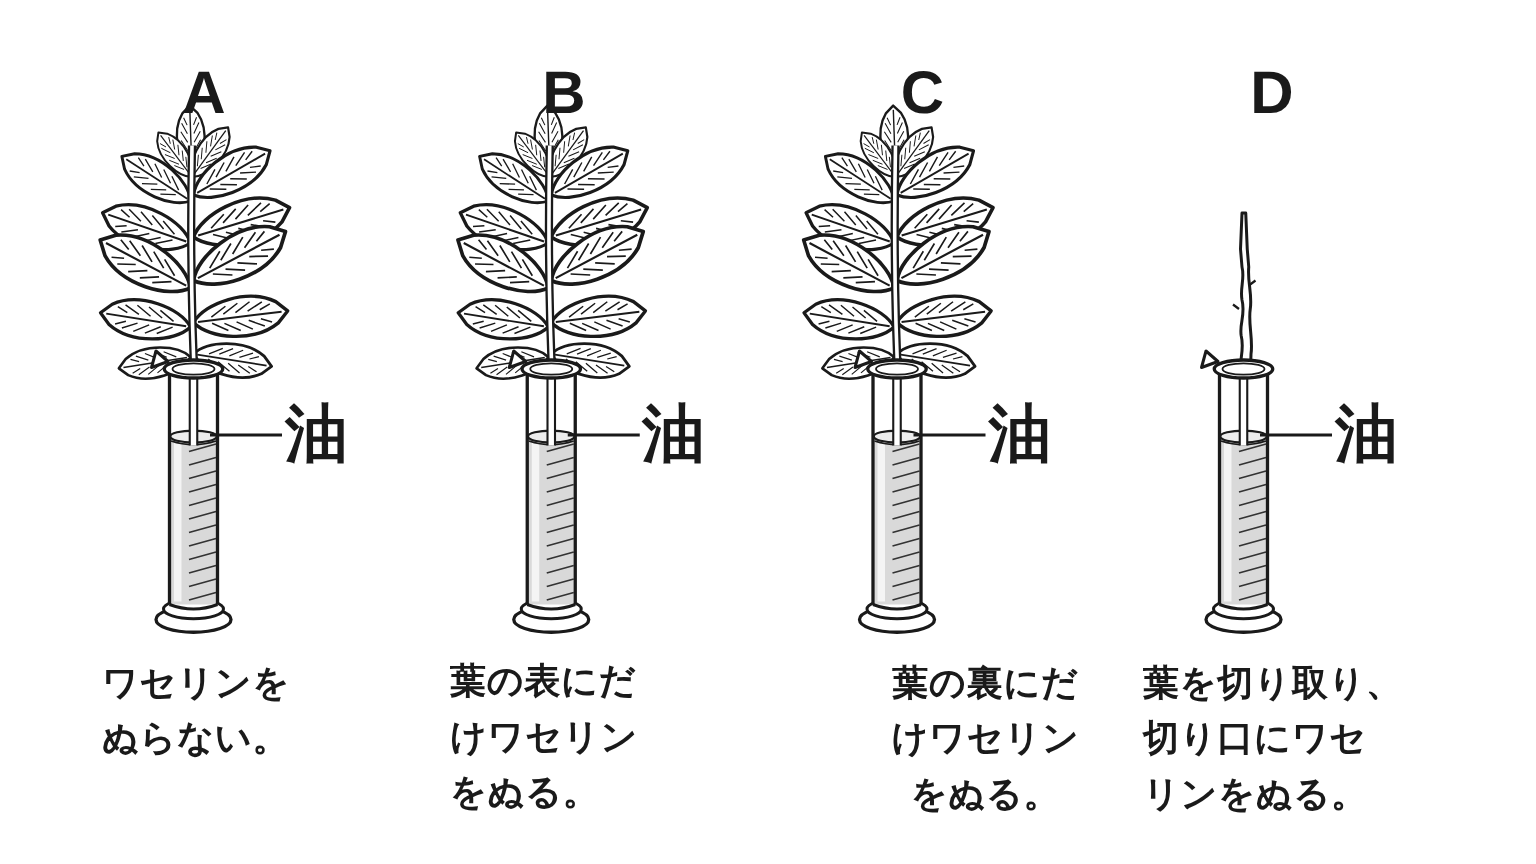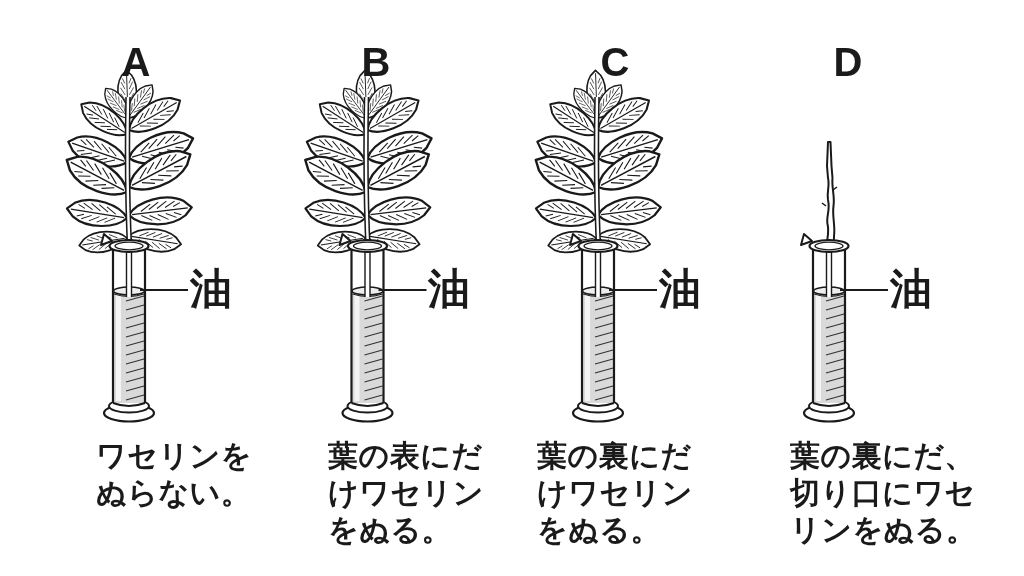--- a/index.html
+++ b/index.html
@@ -10,26 +10,26 @@
   #diagram-svg{position:absolute;left:0;top:0;width:1024px;height:576px;}
   .unit-letter{
     position:absolute;top:42px;width:60px;text-align:center;
     font-size:40px;font-weight:900;line-height:1;letter-spacing:0;
   }
   .oil-label{
     position:absolute;top:268px;font-size:42px;font-weight:900;line-height:1;
   }
   .caption{
     position:absolute;top:437px;width:240px;
-    font-size:30px;font-weight:900;line-height:37px;
-    white-space:pre-line;letter-spacing:0.5px;margin-left:28px;
+    font-size:24px;font-weight:900;line-height:37px;
+    white-space:pre-line;letter-spacing:0.5px;
   }
   #letter-a{left:106px;} #letter-b{left:346px;} #letter-c{left:585px;} #letter-d{left:818px;}
   #oil-a{left:190px;} #oil-b{left:428px;} #oil-c{left:659px;} #oil-d{left:890px;}
-  #cap-a{left:68px;} #cap-b{left:300px;font-family:Liberation Serif, serif;} #cap-c{left:509px;} #cap-d{left:762px;}
+  #cap-a{left:68px;} #cap-b{left:300px;font-family:Liberation Serif, serif;} #cap-c{left:537px;text-align:center;} #cap-d{left:762px;}
 </style>
 </head>
 <body>
 
 <div id="canvas">
 
   <svg id="diagram-svg" viewBox="0 0 1024 576" xmlns="http://www.w3.org/2000/svg" xmlns:xlink="http://www.w3.org/1999/xlink">
     <defs>
 
       <g id="leaf">
@@ -116,17 +116,17 @@
   <div id="oil-d" class="oil-label">油</div>
 
   <div id="cap-a" class="caption">ワセリンを
 ぬらない。</div>
   <div id="cap-b" class="caption">葉の表にだ
 けワセリン
 をぬる。</div>
   <div id="cap-c" class="caption">葉の裏にだ
 けワセリン
 をぬる。</div>
-  <div id="cap-d" class="caption">葉の裏にだ、
+  <div id="cap-d" class="caption">葉を切り取り、
 切り口にワセ
 リンをぬる。</div>
 
 </div>
 
 </body></html>

